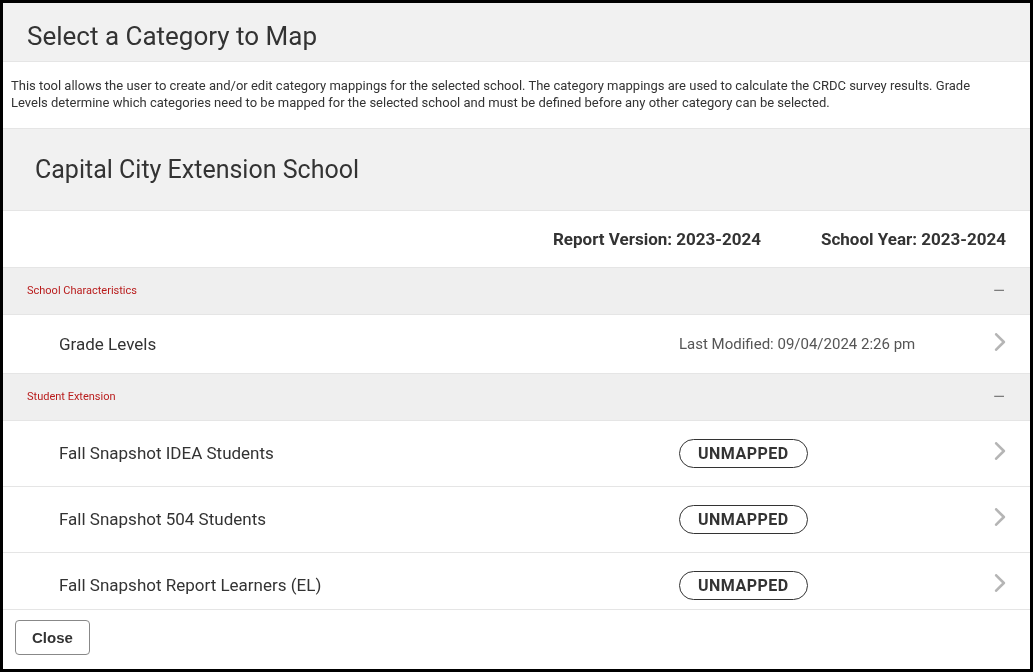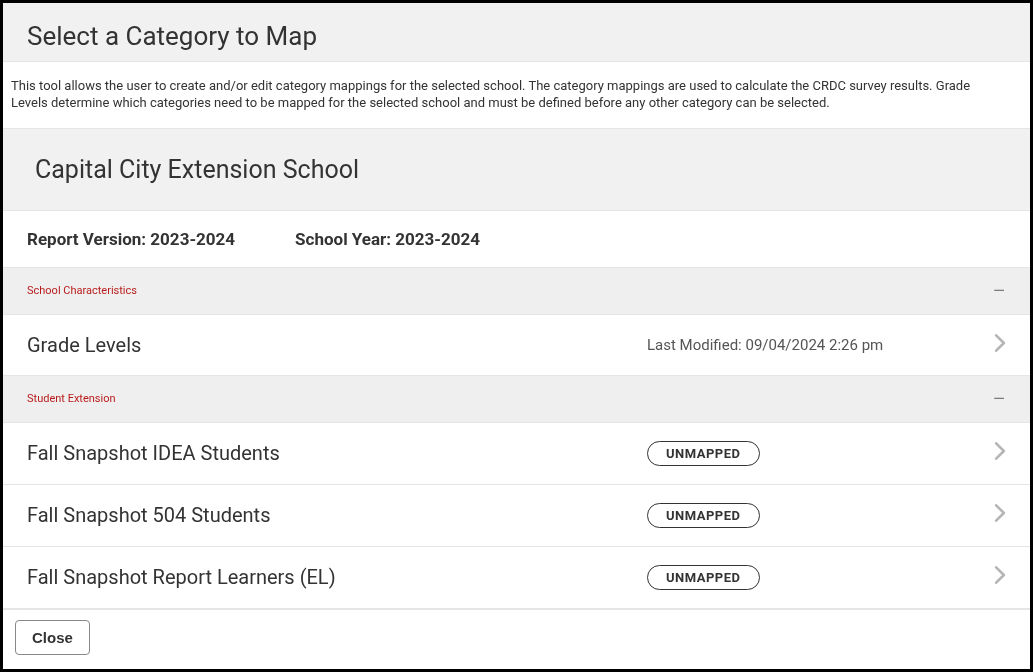--- a/index.html
+++ b/index.html
@@ -46,20 +46,21 @@
     font-weight: 400;
     color: #333;
     margin: 8px;
   }
   .meta-row {
     display: flex;
     padding: 18px 24px;
     background: #fff;
     border-bottom: 1px solid #e5e5e5;
     gap: 60px;
+    justify-content: flex-end;
   }
   .meta-item {
     font-size: 17px;
     font-weight: 700;
     color: #333;
   }
   .section-header {
     background: #efefef;
     padding: 11px 24px;
     display: flex;
@@ -83,40 +84,41 @@
   .row {
     display: flex;
     align-items: center;
     padding: 18px 24px;
     background: #fff;
     border-bottom: 1px solid #e5e5e5;
     cursor: pointer;
   }
   .row-label {
     flex: 0 0 auto;
-    font-size: 20px;
+    font-size: 17px;
     color: #333;
     width: 620px;
+    margin-left: 32px;
   }
   .row-meta {
     flex: 1 1 auto;
     font-size: 15px;
     color: #555;
     text-align: left;
   }
   .row-badge-wrap {
     flex: 1 1 auto;
     display: flex;
     justify-content: flex-start;
   }
   .badge {
     border: 1px solid #333;
     border-radius: 999px;
     padding: 4px 18px;
-    font-size: 13px;
+    font-size: 16px;
     font-weight: 700;
     letter-spacing: 0.5px;
     color: #333;
     background: #fff;
   }
   .row-chevron {
     flex: 0 0 24px;
     color: #b5b5b5;
     text-align: right;
   }

